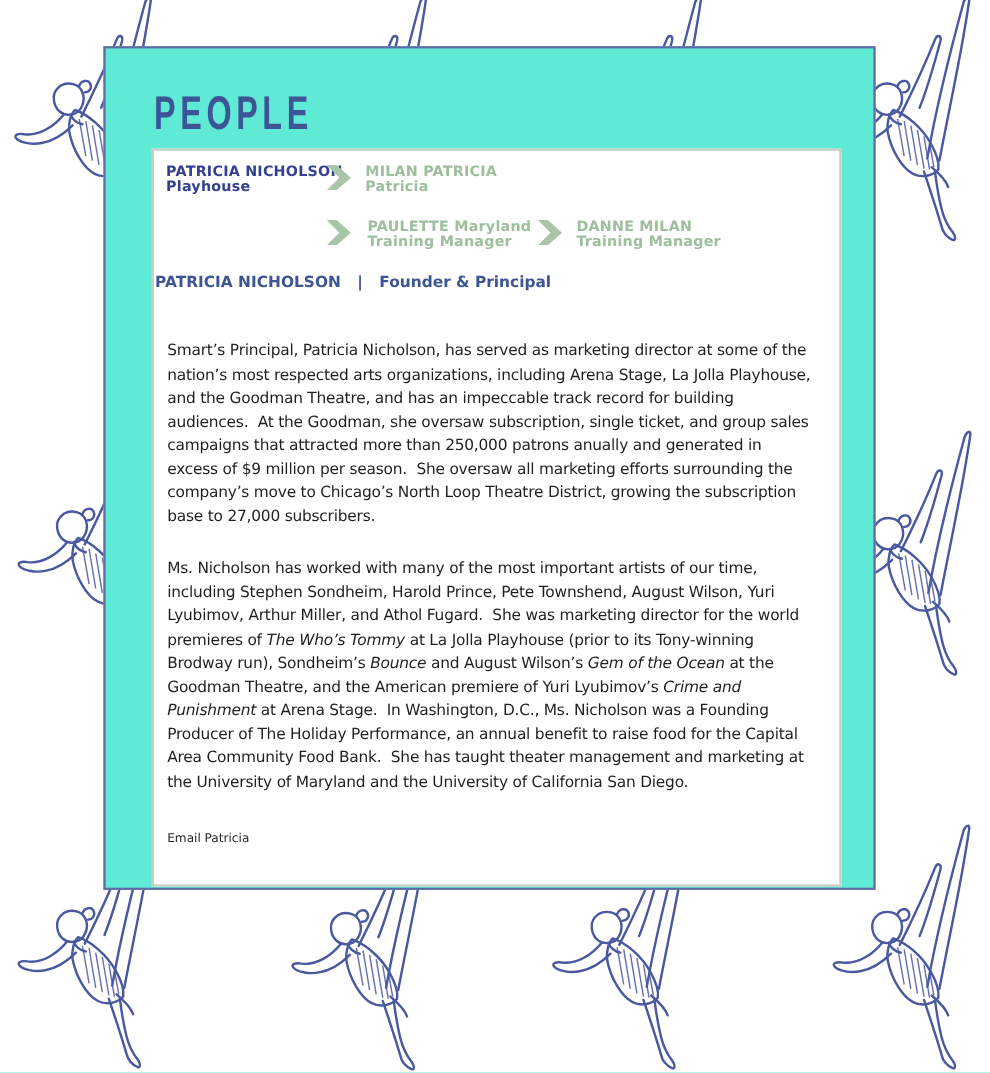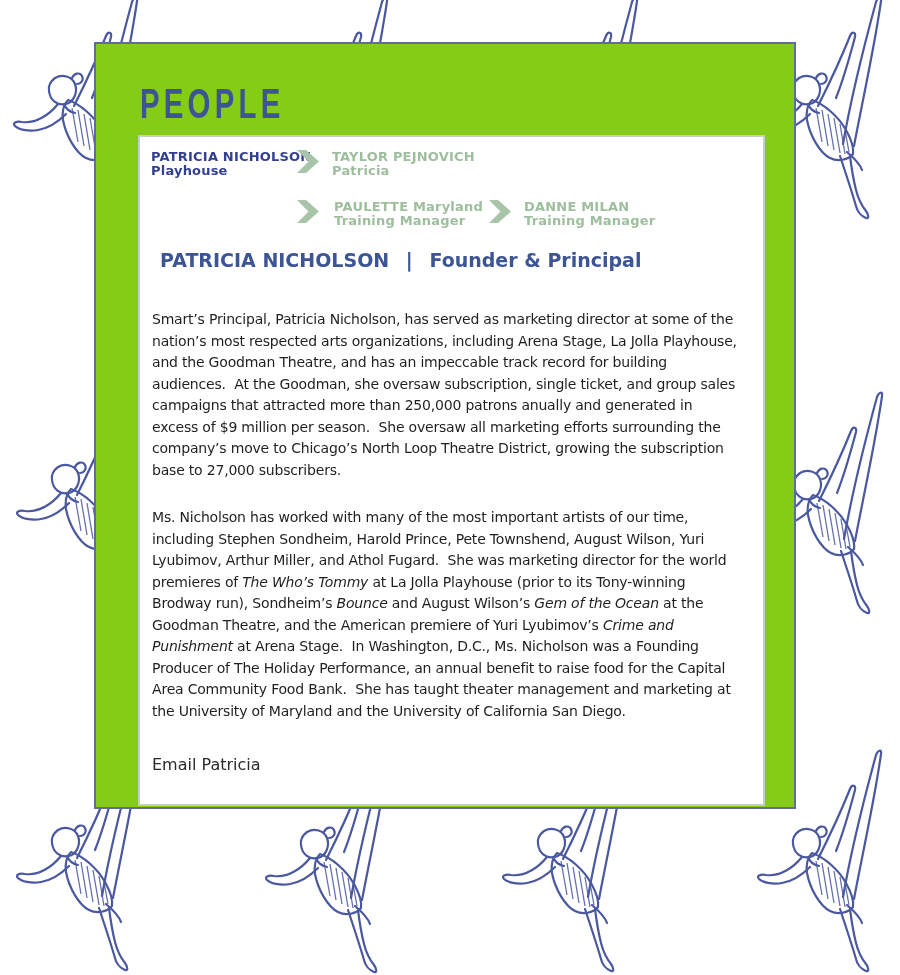--- a/index.html
+++ b/index.html
@@ -10,21 +10,21 @@
   }
   
   .figure{
     position:absolute;width:140px;height:230px;
     color:var(--figure-ink,#4a58a0);
     z-index:0;
   }
   
   .panel{
     position:absolute;left:94px;top:42px;width:702px;height:767px;
-    background:#84cc16;
+    background:#5eead4;
     border:2px solid var(--border-blue,#5e6ca3);
     box-sizing:border-box;
     z-index:1;
   }
   .page-heading{
     position:absolute;left:44px;top:38px;margin:0;
     font-family:"Liberation Sans", sans-serif;
     font-weight:bold;font-size:42px;line-height:42px;
     letter-spacing:6px;
     color:var(--heading-blue,#3d5595);
@@ -38,36 +38,36 @@
     background:#ffffff;
   }
   
   .nav-item{position:absolute;font-size:13px;font-weight:bold;line-height:14px;letter-spacing:0.2px;cursor:pointer;text-decoration:none;}
   .nav-item.blue{color:var(--nav-blue,#333f90);}
   .nav-item.green{color:var(--nav-green,#9ebe9e);}
   .chevron{position:absolute;width:25px;height:23px;color:var(--chevron-green,#a9c5a9);}
   .chevron path{fill:currentColor;}
   
   .profile-title{
-    position:absolute;left:20px;top:112px;margin:0;
-    font-size:19px;font-weight:bold;
+    position:absolute;left:1px;top:112px;margin:0;
+    font-size:14px;font-weight:bold;
     color:var(--heading-blue,#3a4d96);
     white-space:nowrap;
   }
   .profile-title .sep{margin:0 10px;}
   .bio{
     position:absolute;left:12px;top:154px;width:590px;
     font-size:14px;line-height:21.5px;letter-spacing:-0.2px;
     color:var(--text-dark,#1f1f1f);
   }
   .bio p{margin:18px 0 26px 0;white-space:pre-wrap;}
   .bio em{}
   .email-link{
     position:absolute;left:12px;top:618px;
-    font-size:16px;color:#2a2a2a;text-decoration:none;cursor:pointer;
+    font-size:11px;color:#2a2a2a;text-decoration:none;cursor:pointer;
   }
   .defs{position:absolute;width:0;height:0;overflow:hidden;}
   .fig-stroke{fill:none;stroke:currentColor;stroke-width:2.2;stroke-linecap:round;stroke-linejoin:round;}
   .fig-hatch{fill:none;stroke:currentColor;stroke-width:1.3;opacity:0.85;}
 </style>
 </head>
 <body>
 
 <svg class="defs" aria-hidden="true">
   <defs>
@@ -145,21 +145,21 @@
 
     <nav>
       <a class="nav-item blue" style="left:11px;top:13px">
         <div>PATRICIA NICHOLSON</div>
         <div>Playhouse</div>
       </a>
       <svg class="chevron" style="left:155px;top:13px" viewBox="0 0 25 23">
         <path d="M2,0 L11,0 L24,11.5 L11,23 L2,23 L13.5,11.5 Z"></path>
       </svg>
       <a class="nav-item green" style="left:192px;top:13px">
-        <div>TAYLOR PEJNOVICH</div>
+        <div>MILAN PATRICIA</div>
         <div>Patricia</div>
       </a>
 
       <svg class="chevron" style="left:155px;top:63px" viewBox="0 0 25 23">
         <path d="M2,0 L11,0 L24,11.5 L11,23 L2,23 L13.5,11.5 Z"></path>
       </svg>
       <a class="nav-item green" style="left:194px;top:63px">
         <div>PAULETTE Maryland</div>
         <div>Training Manager</div>
       </a>

